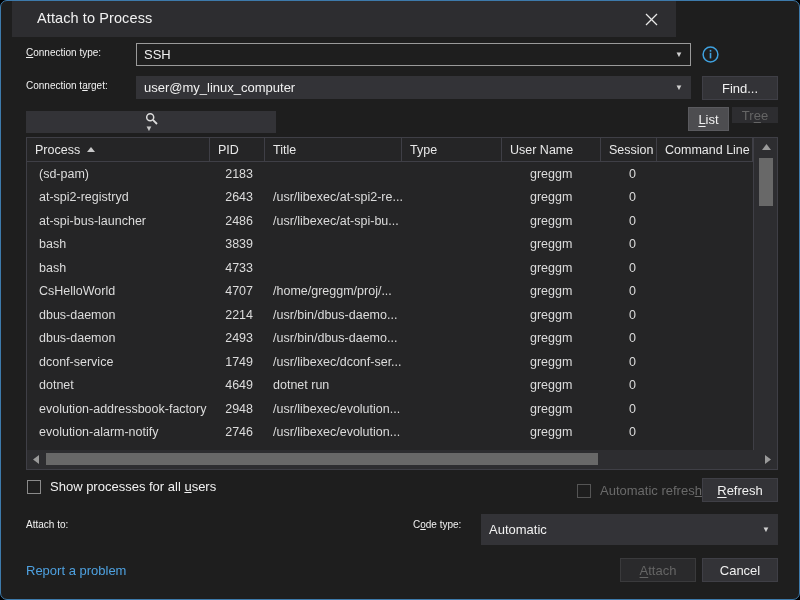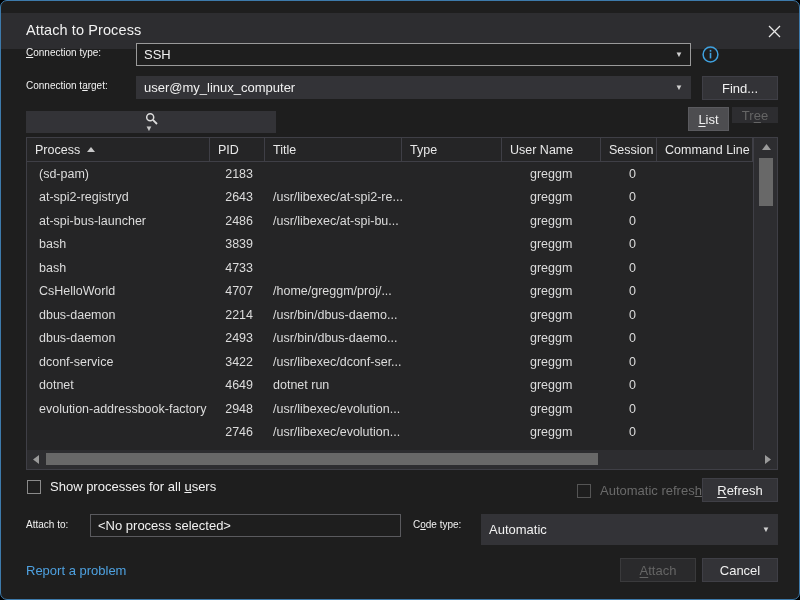--- a/index.html
+++ b/index.html
@@ -15,24 +15,23 @@
     position: absolute;
     left: 0; top: 0;
     width: 800px; height: 600px;
     background: #1e1e1e;
     border: 1px solid #3d7aab;
     border-radius: 7px;
     overflow: hidden;
   }
   
   .titlebar {
-    position: absolute; left: 0; top: 0;
-    width: 798px; height: 36px;
+    position: absolute; left: 11px; top: 0;
+    width: 664px; height: 36px;
     background: #2d2d30;
-    margin-top: 12px;
   }
   .title-text {
     position: absolute; left: 25px; top: 9px;
     font-size: 14.5px; color: #f1f1f1;
     letter-spacing: 0.1px;
   }
   .close-btn {
     position: absolute; right: 8px; top: 4px;
     width: 34px; height: 28px;
     display: flex; align-items: center; justify-content: center;
@@ -399,21 +398,21 @@
           <div class="cell" style="left: 0px; width: 183px; padding-left: 12px;">dbus-daemon</div>
           <div class="cell num" style="left: 183px; width: 55px; padding-right: 12px;">2493</div>
           <div class="cell" style="left: 238px; width: 137px; padding-left: 8px;">/usr/bin/dbus-daemo...</div>
           <div class="cell" style="left: 375px; width: 100px; padding-left: 8px;"></div>
           <div class="cell" style="left: 475px; width: 99px; padding-left: 28px;">greggm</div>
           <div class="cell" style="left: 574px; width: 56px; padding-left: 28px;">0</div>
           <div class="cell" style="left: 630px; width: 96px; padding-left: 8px;"></div>
         </div>
         <div class="row">
           <div class="cell" style="left: 0px; width: 183px; padding-left: 12px; text-align: center;">dconf-service</div>
-          <div class="cell num" style="left: 183px; width: 55px; padding-right: 12px;">3422</div>
+          <div class="cell num" style="left: 183px; width: 55px; padding-right: 12px;">1749</div>
           <div class="cell" style="left: 238px; width: 137px; padding-left: 8px;">/usr/libexec/dconf-ser...</div>
           <div class="cell" style="left: 375px; width: 100px; padding-left: 8px;"></div>
           <div class="cell" style="left: 475px; width: 99px; padding-left: 28px;">greggm</div>
           <div class="cell" style="left: 574px; width: 56px; padding-left: 28px;">0</div>
           <div class="cell" style="left: 630px; width: 96px; padding-left: 8px;"></div>
         </div>
         <div class="row">
           <div class="cell" style="left: 0px; width: 183px; padding-left: 12px;">dotnet</div>
           <div class="cell num" style="left: 183px; width: 55px; padding-right: 12px;">4649</div>
           <div class="cell" style="left: 238px; width: 137px; padding-left: 8px;">dotnet run</div>
@@ -425,20 +424,21 @@
         <div class="row">
           <div class="cell" style="left: 0px; width: 183px; padding-left: 12px;">evolution-addressbook-factory</div>
           <div class="cell num" style="left: 183px; width: 55px; padding-right: 12px;">2948</div>
           <div class="cell" style="left: 238px; width: 137px; padding-left: 8px;">/usr/libexec/evolution...</div>
           <div class="cell" style="left: 375px; width: 100px; padding-left: 8px;"></div>
           <div class="cell" style="left: 475px; width: 99px; padding-left: 28px;">greggm</div>
           <div class="cell" style="left: 574px; width: 56px; padding-left: 28px;">0</div>
           <div class="cell" style="left: 630px; width: 96px; padding-left: 8px;"></div>
         </div>
         <div class="row">
+          <div class="cell" style="left: 0px; width: 183px; padding-left: 12px;">evolution-alarm-notify</div>
           <div class="cell num" style="left: 183px; width: 55px; padding-right: 12px;">2746</div>
           <div class="cell" style="left: 238px; width: 137px; padding-left: 8px;">/usr/libexec/evolution...</div>
           <div class="cell" style="left: 375px; width: 100px; padding-left: 8px;"></div>
           <div class="cell" style="left: 475px; width: 99px; padding-left: 28px;">greggm</div>
           <div class="cell" style="left: 574px; width: 56px; padding-left: 28px;">0</div>
           <div class="cell" style="left: 630px; width: 96px; padding-left: 8px;"></div>
         </div>
       </div>
 
     <div class="vscroll">
@@ -480,23 +480,20 @@
     <span class="cl">Automatic refres<u>h</u></span>
   </div>
 
   <div class="btn" style="left:701px; top:477px; width:76px; height:24px;">
     <span><u>R</u>efresh</span>
   </div>
 
   <div class="lbl" style="left:25px; top:518px;">
     <span>Attach to:</span>
   </div>
-  <div class="rofield" style="left:89px; top:513px; width:311px; height:23px;">
-    <span>&lt;No process selected&gt;</span>
-  </div>
 
   <div class="lbl" style="left:412px; top:518px;">
     <span>C</span><u>o</u><span>de type:</span>
   </div>
   <div class="combo combo-filled" style="left:480px; top:513px; width:297px; height:31px;">
     <span class="val">Automatic</span>
     <span class="arrow">▼</span>
   </div>
 
   <a class="link" style="left:25px; top:562px;">Report a problem</a>

